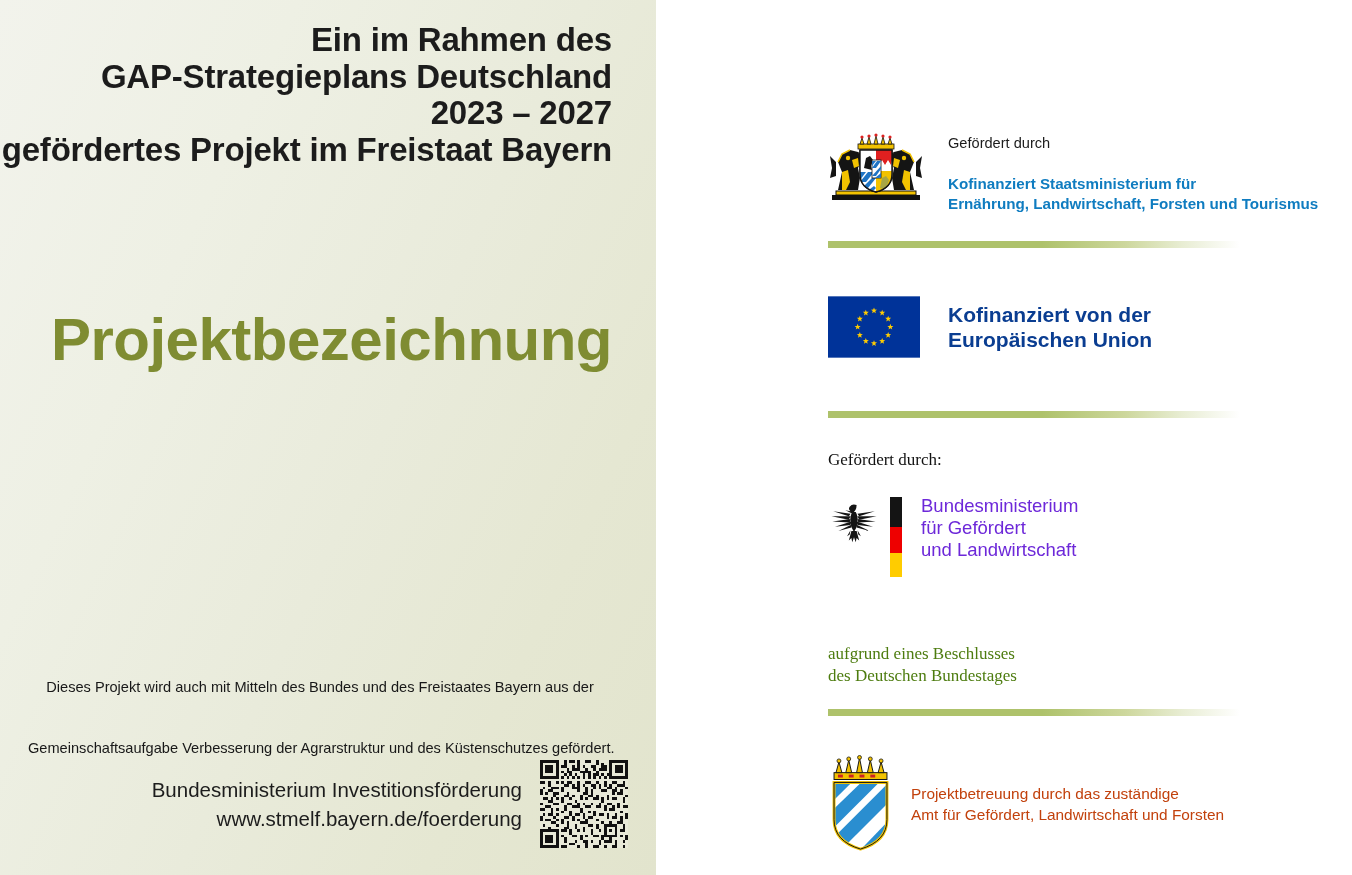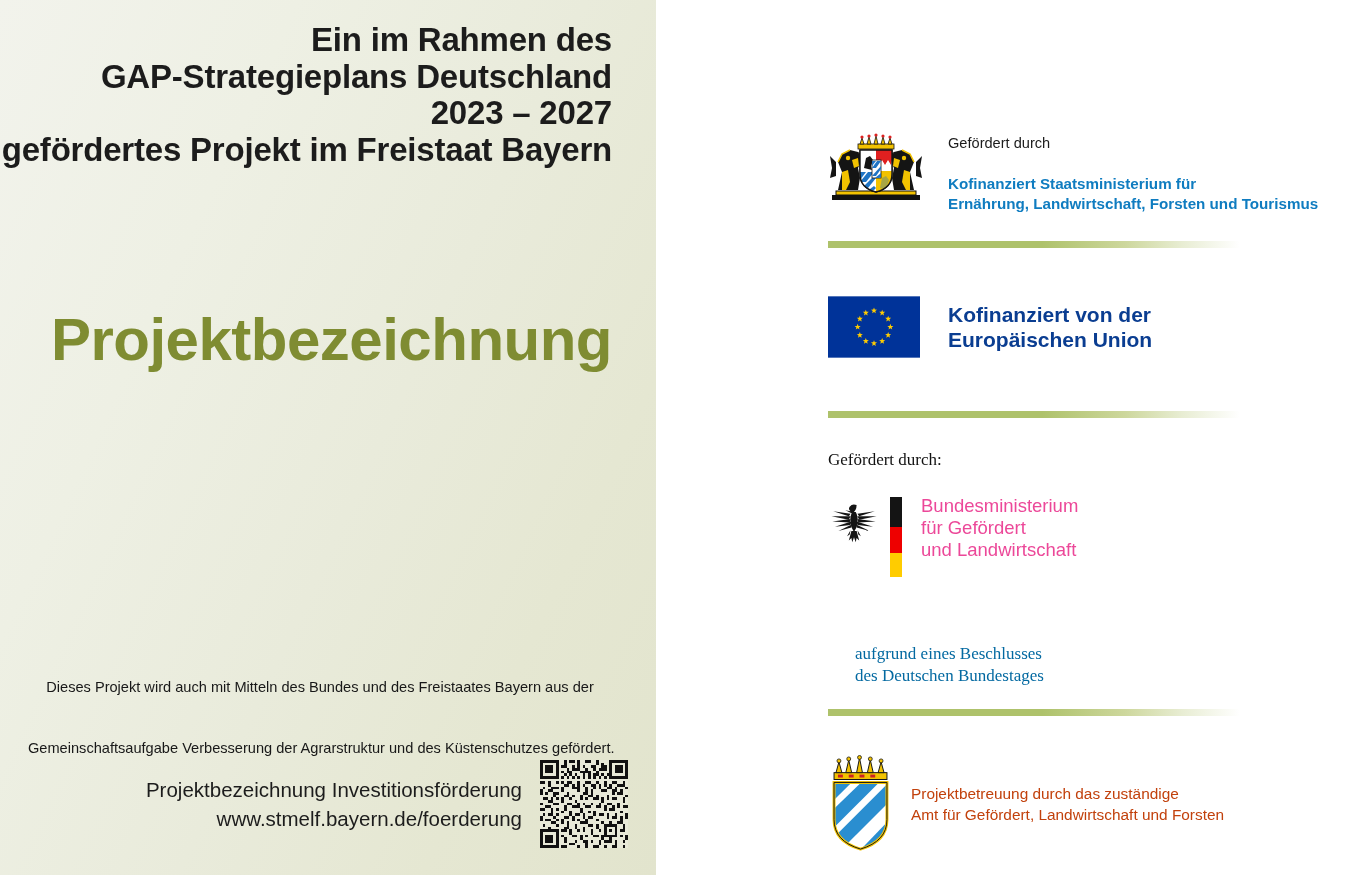--- a/index.html
+++ b/index.html
@@ -80,26 +80,25 @@
 
   
   #gefoerdert-durch-2{
     top:450px;font-size:17px;color:#111;
     font-family:"Liberation Serif", serif;
   }
   #bmel{top:495px;display:flex;align-items:flex-start;gap:0px;}
   #bmel-eagle{width:52px;height:52px;display:block;margin-top:4px;}
   #bmel-bar{width:12px;height:80px;margin-left:10px;margin-top:2px;
     background:linear-gradient(180deg,#141414 0%,#141414 37.5%,#e00 37.5%,#e00 70%,#fc0 70%,#fc0 100%);}
-  #bmel-text{margin-left:19px;font-size:18.5px;line-height:22px;color:#ec4899;font-weight:400;}
+  #bmel-text{margin-left:19px;font-size:18.5px;line-height:22px;color:#6d28d9;font-weight:400;}
   #bmel-text div{white-space:nowrap;}
   #beschluss{
-    top:643px;font-size:17px;line-height:22px;color:#0369a1;
+    top:643px;font-size:17px;line-height:22px;color:#4d7c0f;
     font-family:"Liberation Serif", serif;
-    margin-left:27px;
   }
   #beschluss div{white-space:nowrap;}
 
   
   #aelf{top:755px;display:flex;align-items:center;gap:18px;}
   #bayern-shield{width:65px;height:98px;display:block;}
   #aelf-text{font-size:15.4px;line-height:21px;color:#c2410c;font-weight:400;}
   #aelf-text div{white-space:nowrap;}
 </style>
 </head>
@@ -118,21 +117,21 @@
 
     <div id="project-title">Projektbezeichnung</div>
 
     <div id="funding-note">
       <div>Dieses Projekt wird auch mit Mitteln des Bundes und des Freistaates Bayern aus der</div>
       <div>Gemeinschaftsaufgabe Verbesserung der Agrarstruktur und des Küstenschutzes gefördert.</div>
     </div>
 
     <div id="bottom-left">
       <div id="bottom-left-text">
-        <div>Projektbezeichnung Investitionsförderung</div>
+        <div>Bundesministerium Investitionsförderung</div>
         <div>www.stmelf.bayern.de/foerderung</div>
       </div>
       <svg class="qr" viewBox="0 0 33 33" shape-rendering="crispEdges">
         <rect width="33" height="33" fill="#e8e9d8"></rect>
         <g fill="#111">
 
           <rect x="0" y="0" width="7" height="1"></rect>
             <rect x="0" y="6" width="7" height="1"></rect>
           <rect x="0" y="0" width="1" height="7"></rect>
             <rect x="6" y="0" width="1" height="7"></rect>

